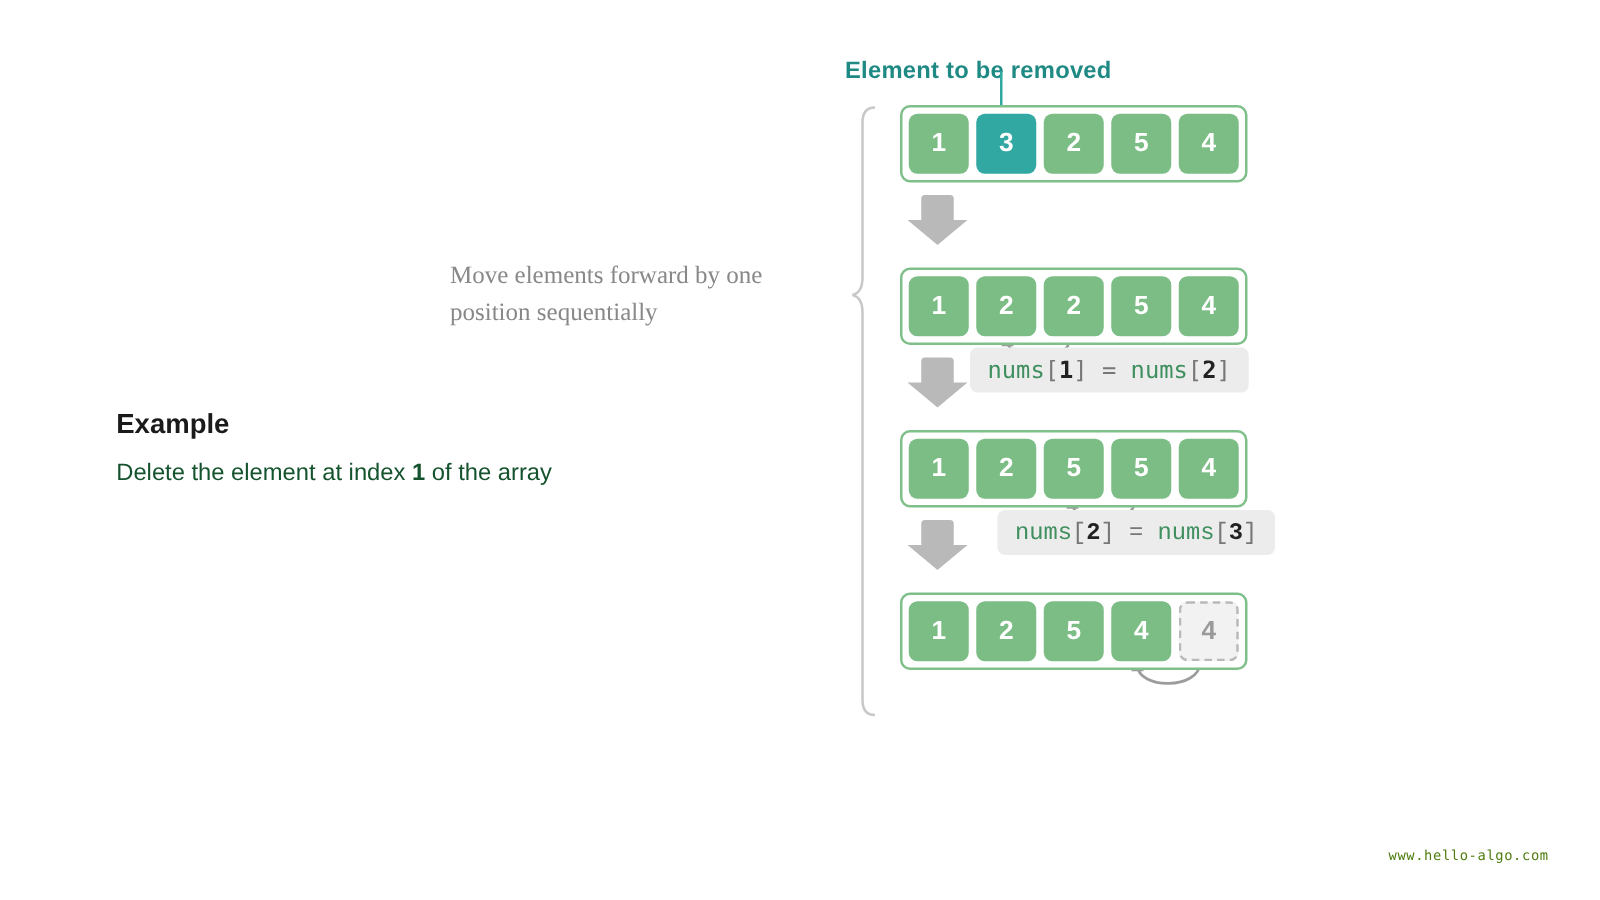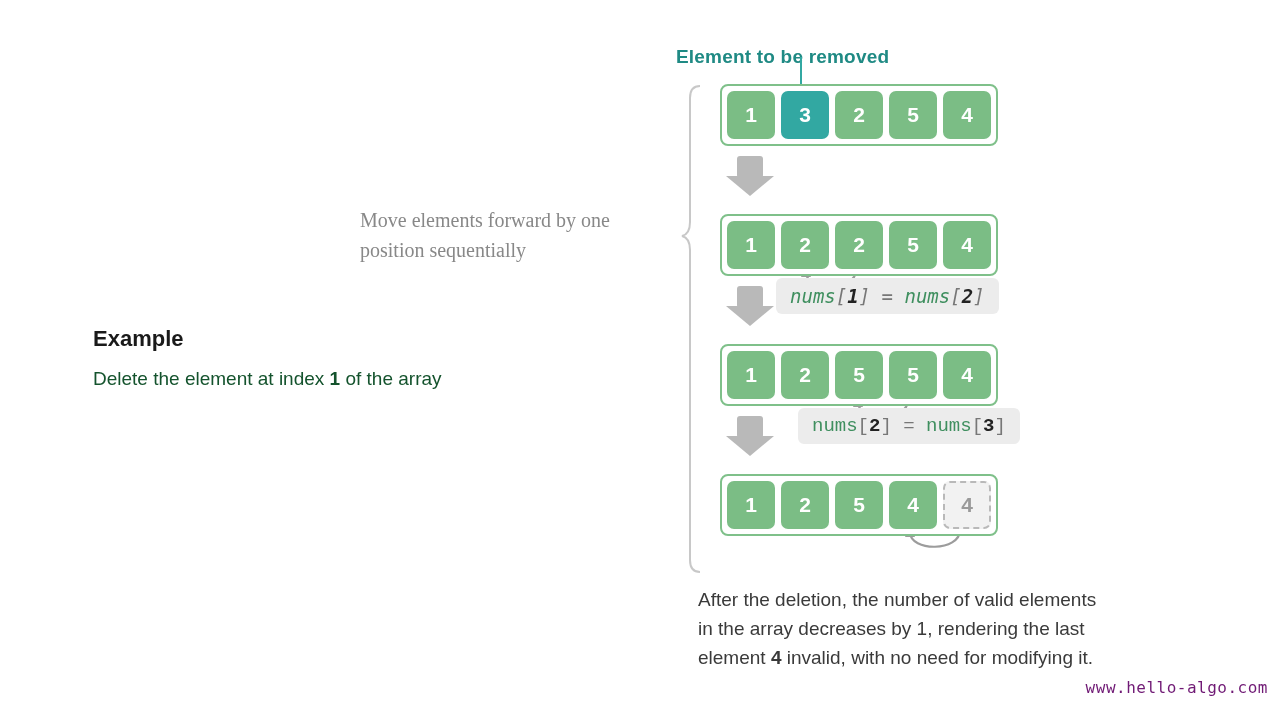--- a/index.html
+++ b/index.html
@@ -123,25 +123,25 @@
     top: 585px;
     width: 520px;
     font-size: 19px;
     line-height: 29px;
     color: #3a3a3a;
   }
   .caption b { font-weight: bold; }
 
   .watermark {
     position: absolute;
-    right: 12px;
+    right: 41px;
     top: 678px;
     font-family: "DejaVu Sans Mono", monospace;
-    font-size: 16px;
-    color: #701a75;
+    font-size: 11px;
+    color: #4d7c0f;
     letter-spacing: .5px;
   }
 </style>
 </head>
 <body>
 
 <div class="stage">
 
   <div class="removed-title">Element to be removed</div>
 
@@ -203,30 +203,25 @@
   </div>
 
   <div class="array" style="left:720px; top:474px;">
     <div class="cell">1</div>
     <div class="cell">2</div>
     <div class="cell">5</div>
     <div class="cell">4</div>
     <div class="cell invalid">4</div>
   </div>
 
-  <div class="code-label" style="left:776px; top:278px;font-style:italic;">
+  <div class="code-label" style="left:776px; top:278px;">
     <span class="id">nums</span><span class="pun">[</span><span class="num">1</span><span class="pun">]</span> <span class="pun">=</span> <span class="id">nums</span><span class="pun">[</span><span class="num">2</span><span class="pun">]</span>
   </div>
 
   <div class="code-label" style="left:798px; top:408px;font-family:Liberation Mono, monospace;">
     <span class="id">nums</span><span class="pun">[</span><span class="num">2</span><span class="pun">]</span> <span class="pun">=</span> <span class="id">nums</span><span class="pun">[</span><span class="num">3</span><span class="pun">]</span>
   </div>
 
 
-  <div class="caption">
-    <span>After the deletion, the number of valid elements</span><br>
-    <span>in the array decreases by 1, rendering the last</span><br>
-    <span>element </span><b>4</b><span> invalid, with no need for modifying it.</span>
-  </div>
 
   <div class="watermark">www.hello-algo.com</div>
 
 </div>
 
 </body></html>

